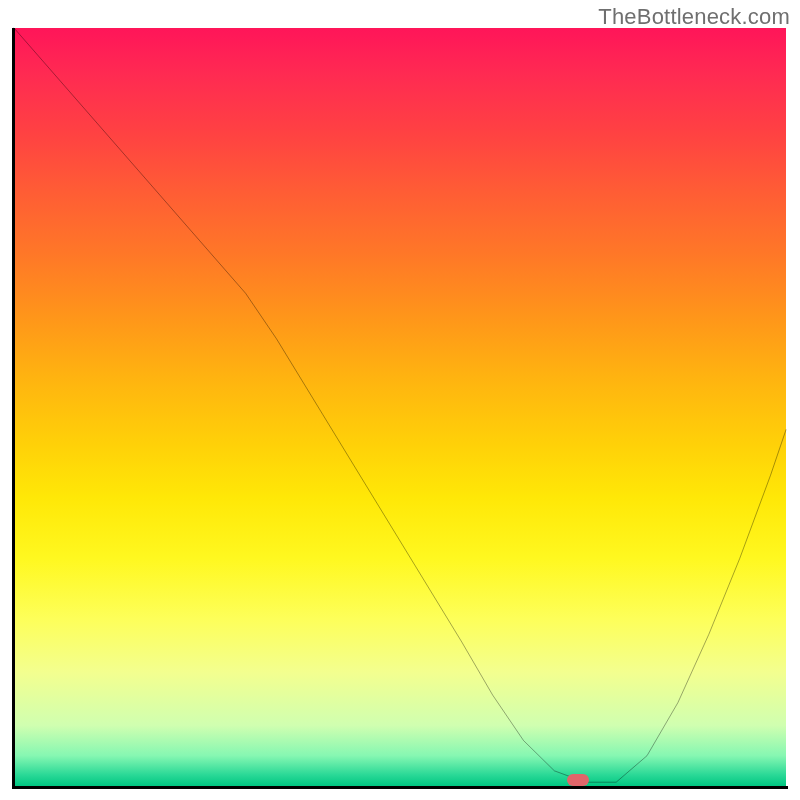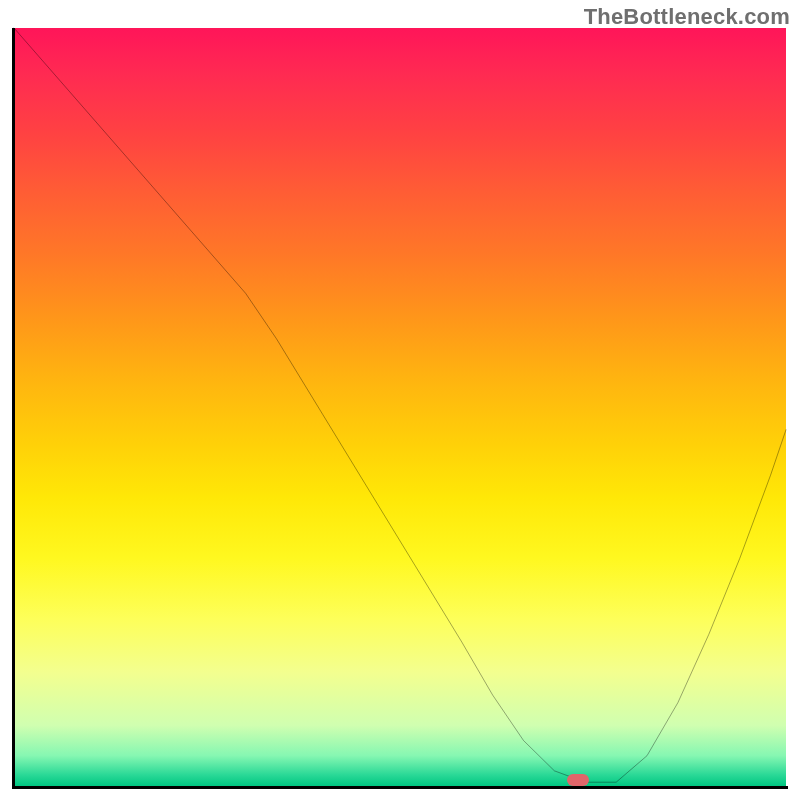--- a/index.html
+++ b/index.html
@@ -59,21 +59,21 @@
     top: 786px;
     width: 776px;
     height: 3px;
   }
   .watermark {
     position: absolute;
     top: 4px;
     right: 10px;
     font-size: 22px;
     color: #6f6f6f;
-    font-weight: 700;
+    font-weight: 400;
     letter-spacing: 0.2px;
     z-index: 6;
   }
   svg.curve-layer {
     position: absolute;
     left: 14px;
     top: 28px;
     width: 772px;
     height: 758px;
     z-index: 3;

